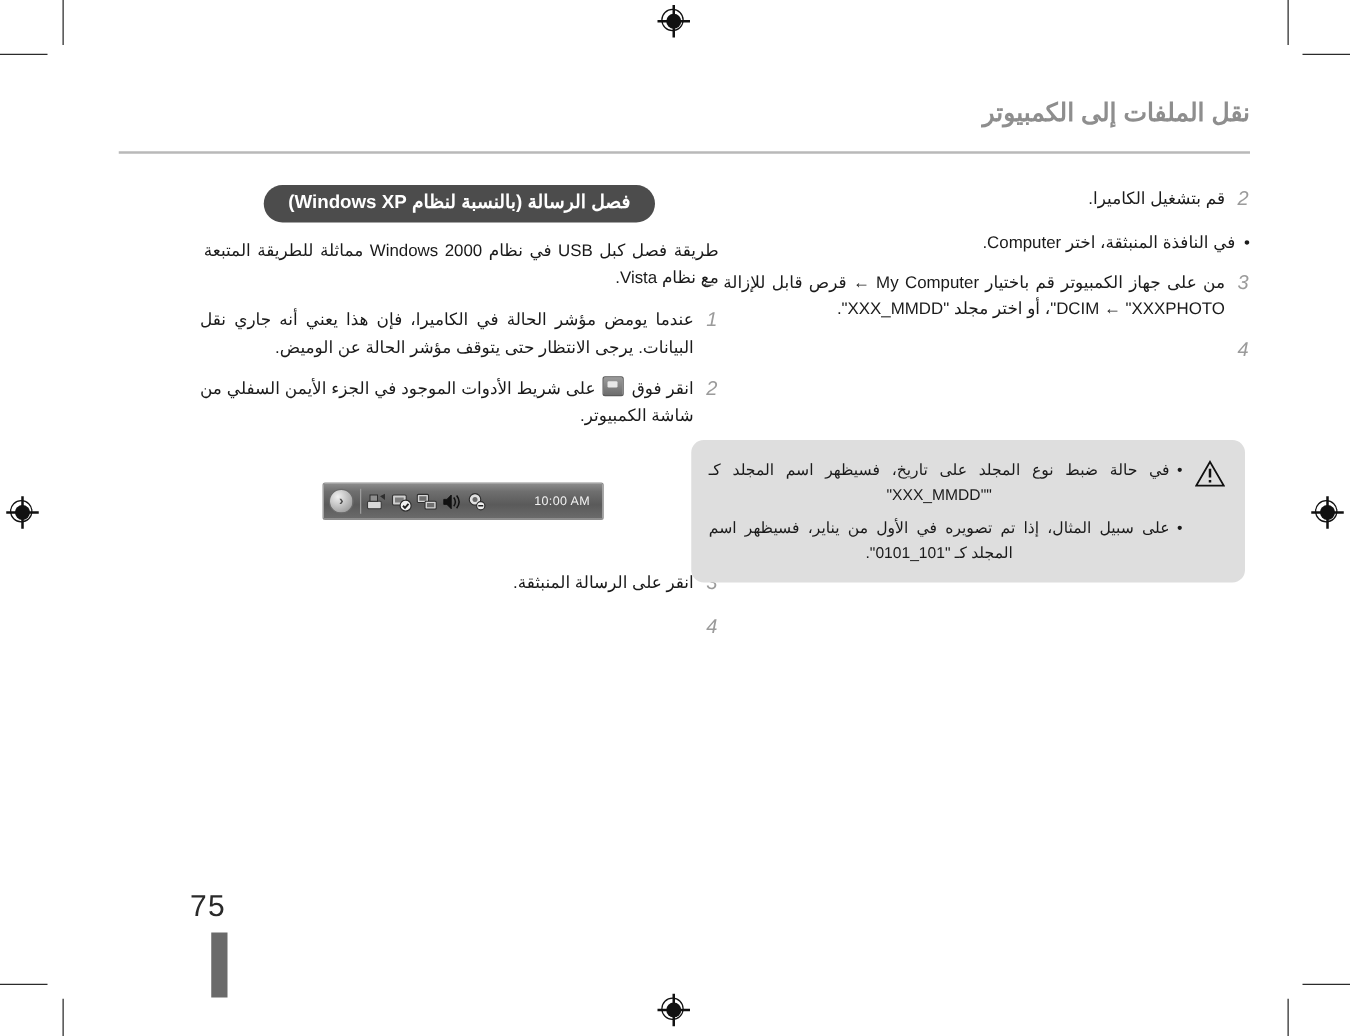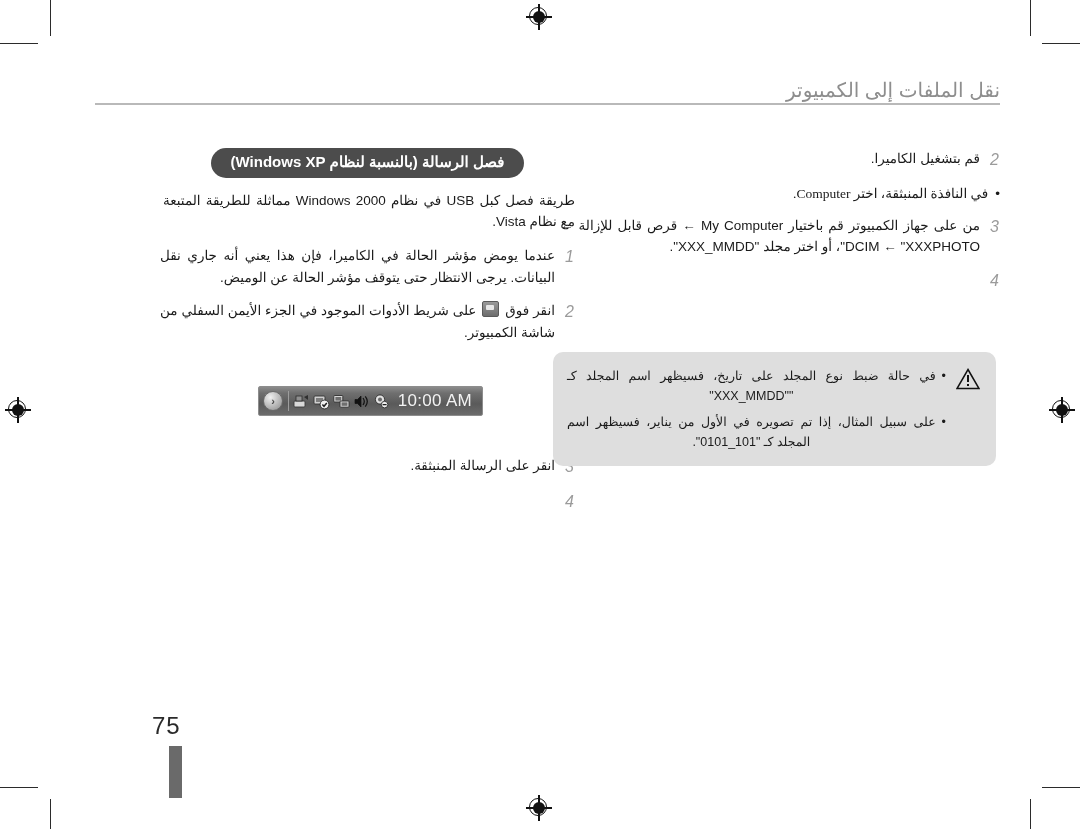--- a/index.html
+++ b/index.html
@@ -55,24 +55,24 @@
   .page-head {
     position: absolute;
     left: 95px;
     top: 78px;
     width: 905px;
     text-align: right;
     direction: rtl;
   }
   .page-head .title {
     font-size: 20px;
-    font-weight: normal;
+    font-weight: bold;
     color: #8e8e8e;
     letter-spacing: 1px;
-    padding-bottom: 1px;
+    padding-bottom: 18px;
   }
   .page-head .rule {
     height: 1.5px;
     background: #b9b9b9;
     width: 100%;
   }
 
   .col {
     position: absolute;
     direction: rtl;
@@ -130,21 +130,21 @@
 
   .bullet-row {
     display: flex;
     flex-direction: row;
     gap: 7px;
     margin: 0 0 10px 22px;
     font-size: 13.5px;
     line-height: 1.6;
   }
   .bullet-row .bdot { flex: 0 0 auto; }
-  .bullet-row .btxt { flex: 1 1 auto; font-family: Liberation Serif, serif; }
+  .bullet-row .btxt { flex: 1 1 auto; }
 
   .inline-icon {
     display: inline-block;
     width: 15px;
     height: 14px;
     vertical-align: -2px;
     background: linear-gradient(#9a9a9a, #6d6d6d);
     border: 1px solid #5a5a5a;
     border-radius: 2px;
     position: relative;
@@ -196,21 +196,21 @@
   }
   .tray-ico {
     width: 17px; height: 17px;
     margin-right: 3px;
     position: relative;
   }
   .tray-ico svg { display: block; }
   .tray-time {
     margin-left: auto;
     color: #f2f2f2;
-    font-size: 17px;
+    font-size: 10px;
     font-family: "Liberation Sans", sans-serif;
     padding-right: 6px;
     letter-spacing: 0.3px;
   }
 
   
   .note-box {
     position: absolute;
     left: 553px;
     top: 352px;

